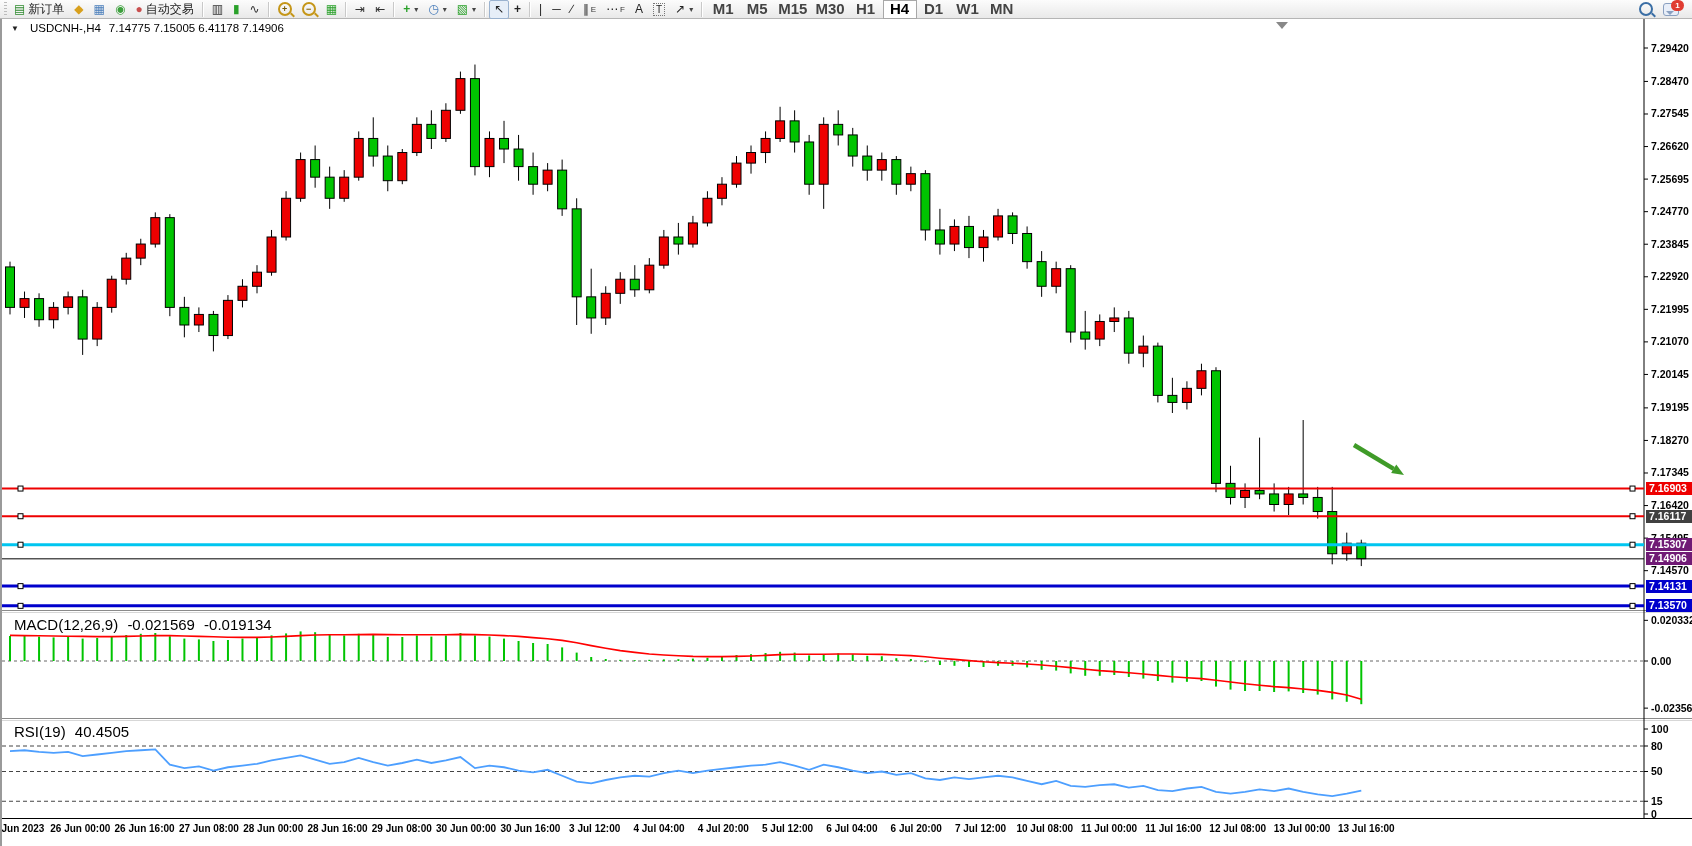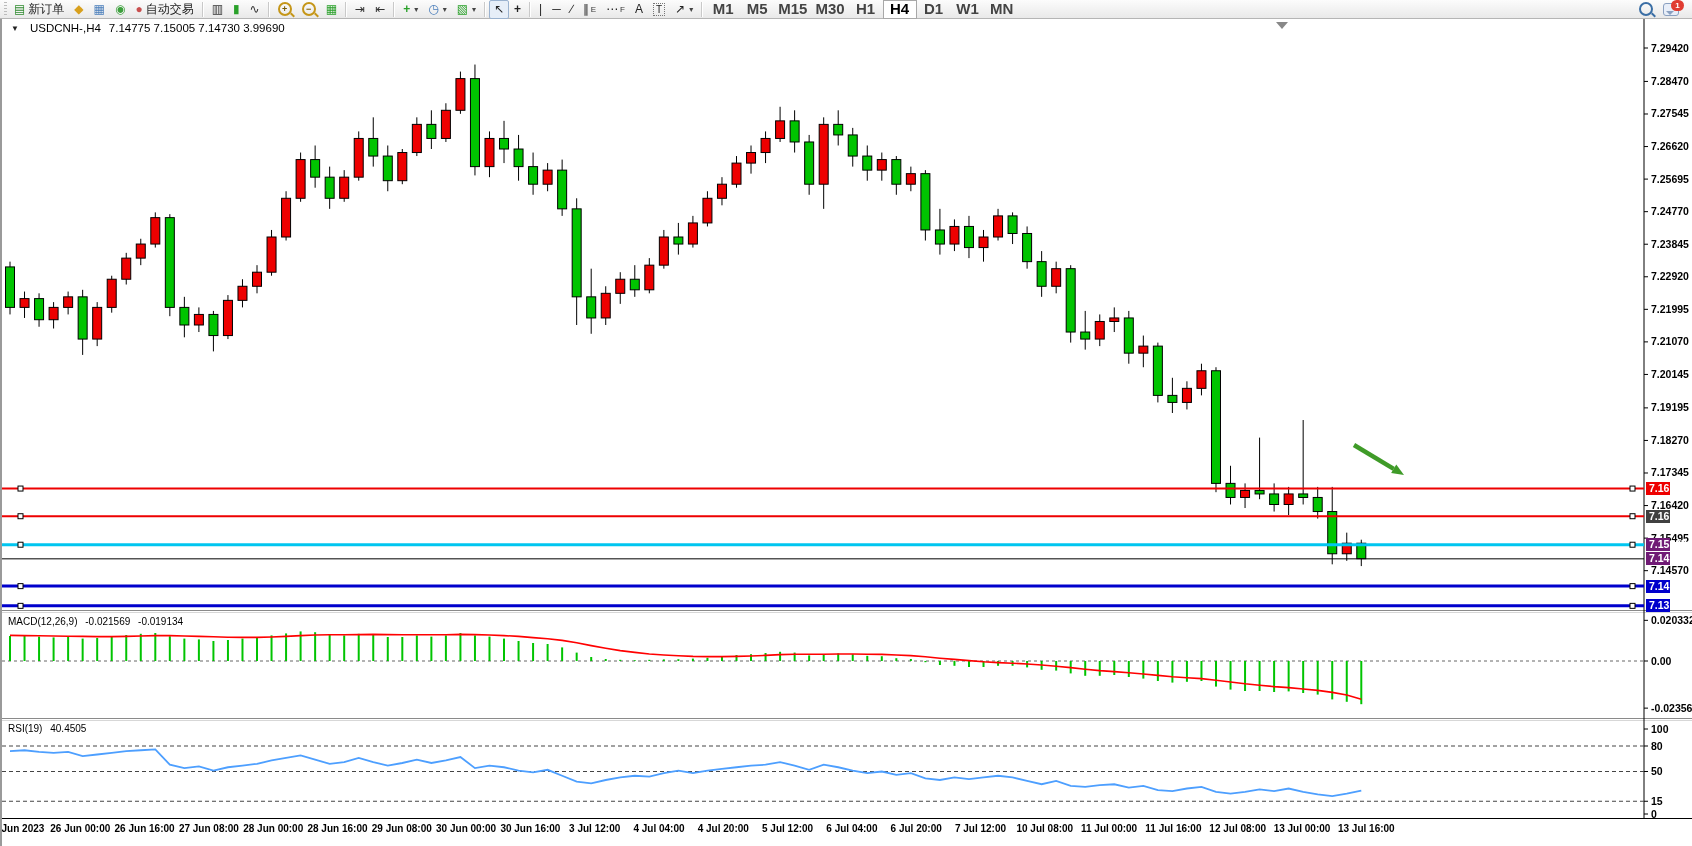--- a/index.html
+++ b/index.html
@@ -30,23 +30,23 @@
   .chat:after{content:"";position:absolute;left:2px;bottom:-4px;border:4px solid transparent;border-top-color:#8aa0c0;}
   .badge{position:absolute;top:-4px;right:-6px;min-width:11px;height:11px;border-radius:6px;background:#e03c31;
     color:#fff;font-size:8px;font-weight:700;line-height:11px;text-align:center;padding:0 1px;}
   
   .chart-window{position:absolute;top:19px;left:0;right:0;bottom:0;background:#fff;
     border-left:2px solid #9a9a9a;box-sizing:border-box;}
   #plot{position:absolute;top:0;left:0;}
   .overlay{position:absolute;inset:0;pointer-events:none;}
   .chart-title{position:absolute;top:3px;left:6px;font-size:11.5px;color:#000;display:flex;gap:8px;align-items:center;}
   .chart-title .tri{font-size:8px;color:#222;border:1px solid transparent;padding:0 2px;pointer-events:auto;}
-  .ind-label{position:absolute;left:6px;font-size:10px;color:#000;}
+  .ind-label{position:absolute;left:12px;font-size:15px;color:#000;}
   .ind-label span{margin-right:5px;}
-  .tag{position:absolute;left:1644px;width:24px;height:13px;line-height:13px;color:#fff;
+  .tag{position:absolute;left:1644px;width:46px;height:13px;line-height:13px;color:#fff;
     font-size:10.5px;font-weight:700;padding-left:3px;box-sizing:border-box;}
   text.ax{font:700 10.5px "Liberation Sans",sans-serif;fill:#000;}
   text.tx{font:700 10px "Liberation Sans",sans-serif;fill:#000;}
 </style>
 </head>
 <body>
 
 <div class="toolbar">
   <div class="grip"></div>
   <div class="tb-btn">
@@ -554,21 +554,21 @@
       <rect x="16" y="584.3628748416165" width="5" height="5" fill="#fff" stroke="#000"></rect>
       <rect x="1628" y="584.3628748416165" width="5" height="5" fill="#fff" stroke="#000"></rect>
       <line x1="1352" y1="426" x2="1391.7100848914495" y2="449.82605093486967" stroke="#3F9B28" stroke-width="4.5"></line>
       <polygon points="1402,456 1389.137606114312,454.1135155634324 1394.282563668587,445.53858630630697" fill="#3F9B28"></polygon>
     </svg>
 
   <div class="overlay">
     <div class="chart-title">
       <span class="tri">▼</span>
       <span>USDCNH-,H4</span>
-      <span>7.14775 7.15005 7.14730 3.99690</span>
+      <span>7.14775 7.15005 6.41178 7.14906</span>
     </div>
     <div class="ind-label" style="top:597px">
       <span>MACD(12,26,9)</span>
       <span>-0.021569</span>
       <span>-0.019134</span>
     </div>
     <div class="ind-label" style="top:704px">
       <span>RSI(19)</span>
       <span>40.4505</span>
     </div>

